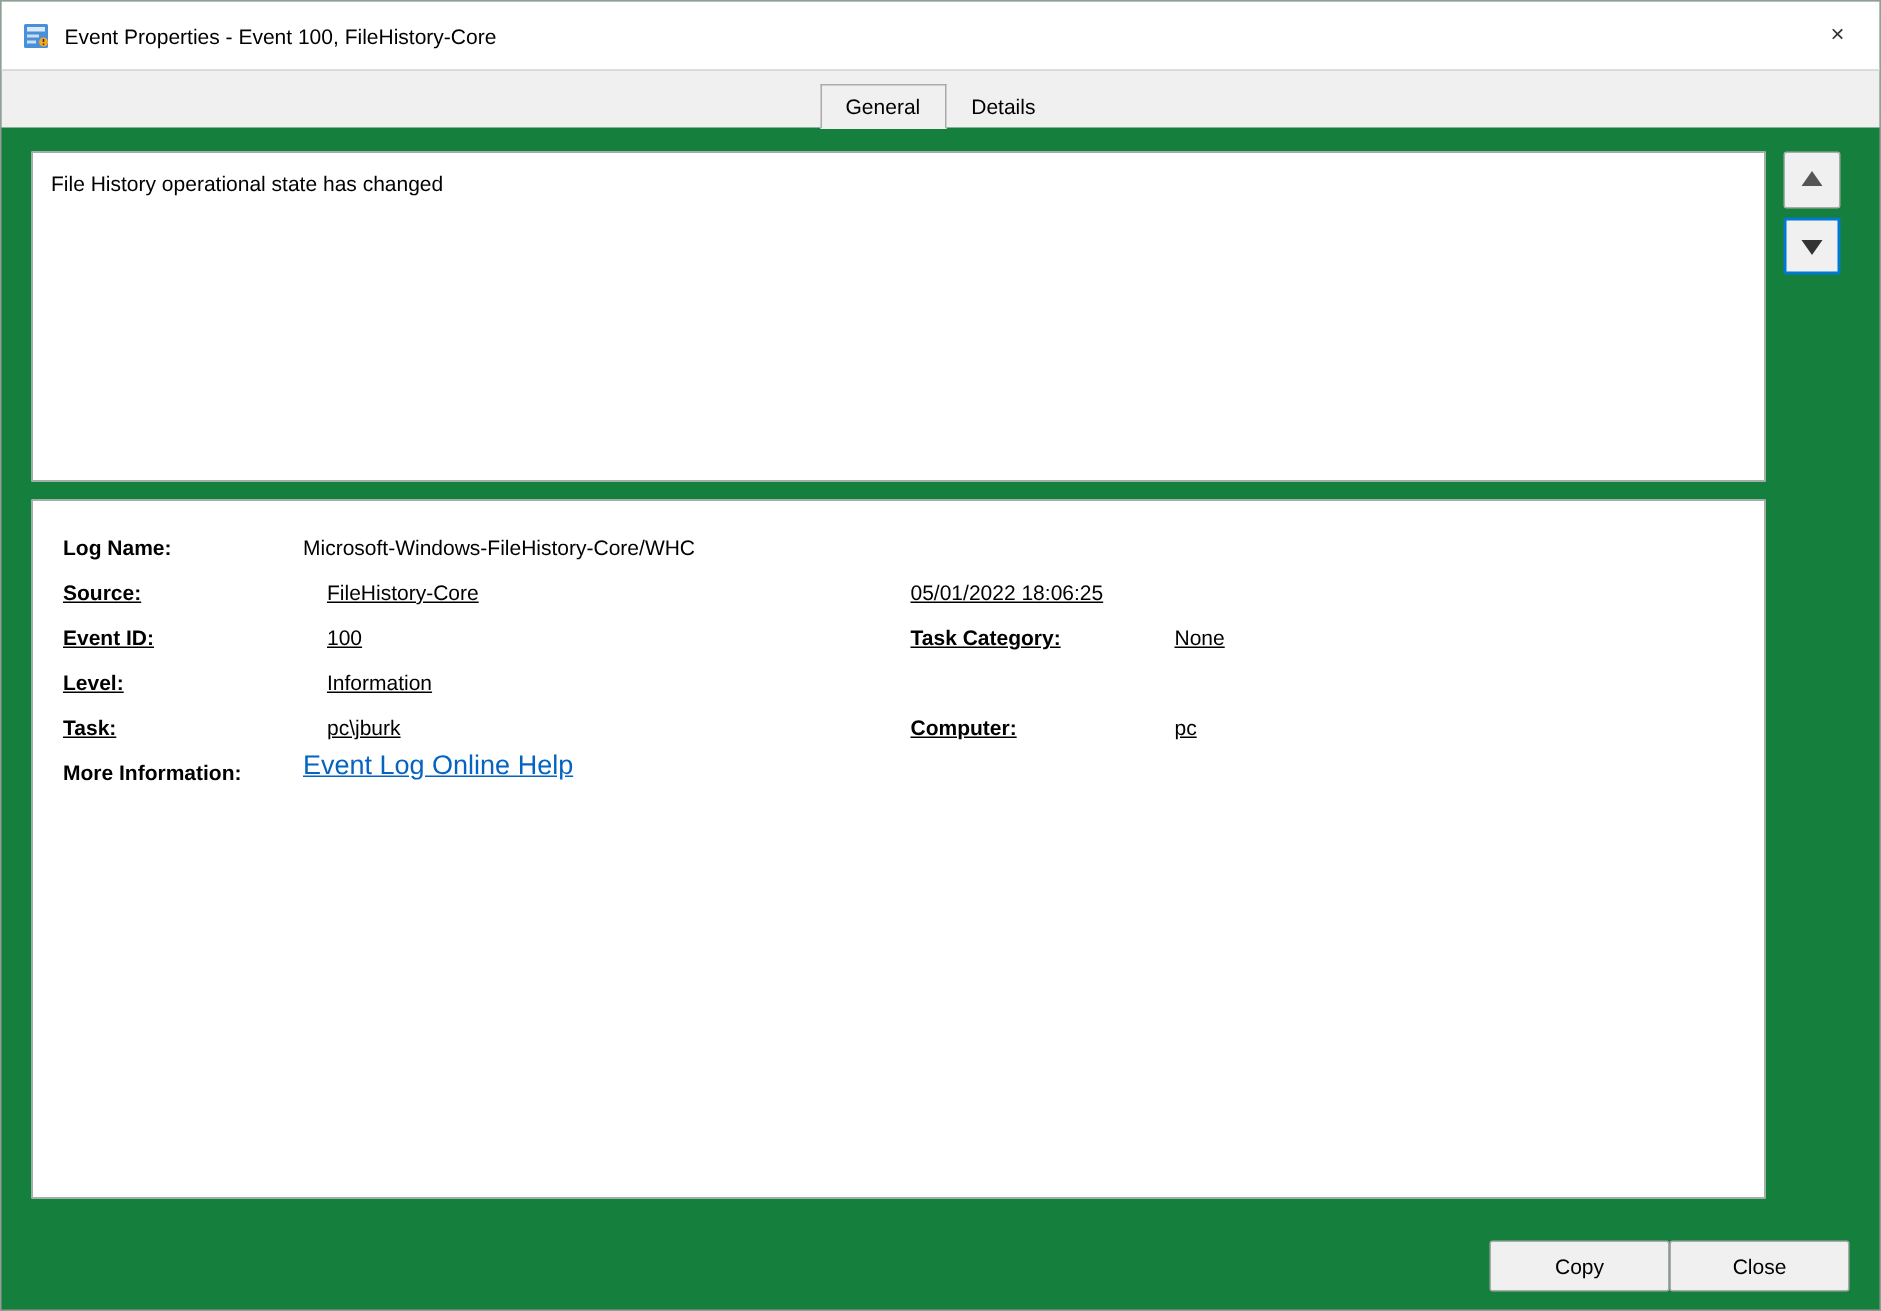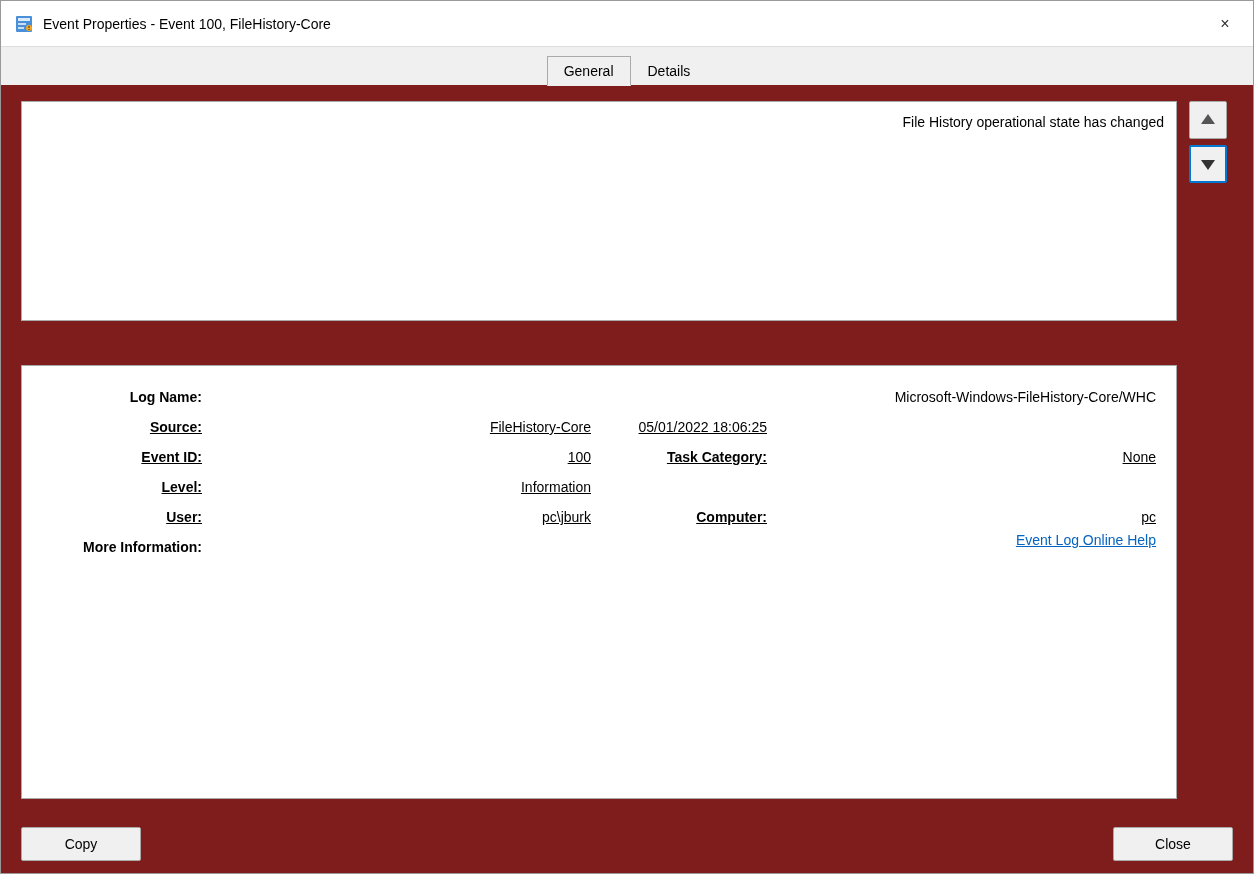--- a/index.html
+++ b/index.html
@@ -14,21 +14,21 @@
       align-items: center;
       justify-content: center;
       min-height: 100vh;
       font-family: 'Segoe UI', Tahoma, Geneva, Verdana, sans-serif;
       font-size: 14px;
     }
 
     .dialog {
       width: 1254px;
       height: 874px;
-      background: #7f1d1d;
+      background: #15803d;
       border: 1px solid #999;
       box-shadow: 2px 2px 10px rgba(0,0,0,0.4);
       display: flex;
       flex-direction: column;
       position: relative;
     }
 
     .title-bar {
       background: #ffffff;
       padding: 8px 12px;
@@ -107,21 +107,20 @@
       font-weight: 400;
     }
 
     .content-area {
       flex: 1;
       padding: 16px 20px;
       display: flex;
       flex-direction: column;
       gap: 12px;
       overflow: hidden;
-      text-align: right;
     }
 
     .main-panel {
       display: flex;
       gap: 12px;
       flex: 1;
       min-height: 0;
     }
 
     .left-panel {
@@ -146,21 +145,20 @@
     }
 
     .details-panel {
       background: #ffffff;
       border: 1px solid #aaa;
       padding: 16px 20px;
       flex: 1;
       display: flex;
       flex-direction: column;
       gap: 0;
-      margin-top: 32px;
     }
 
     .details-grid {
       display: grid;
       grid-template-columns: 160px 1fr 160px 1fr;
       gap: 16px;
       text-decoration: underline;
     }
 
     .detail-label {
@@ -172,21 +170,21 @@
 
     .detail-value {
       font-size: 14px;
       color: #000;
       padding: 7px 0;
     }
 
     .detail-link {
       color: #0563c1;
       cursor: pointer;
-      font-size: 14px;
+      font-size: 18px;
     }
 
     .full-width-row {
       display: grid;
       grid-template-columns: 160px 1fr;
       gap: 0;
     }
 
     .side-nav {
       display: flex;
@@ -214,21 +212,21 @@
     }
 
     .nav-btn svg {
       width: 18px;
       height: 18px;
     }
 
     .footer {
       padding: 12px 20px;
       display: flex;
-      justify-content: space-between;
+      justify-content: flex-end;
       align-items: center;
       flex-shrink: 0;
     }
 
     .footer-btn {
       min-width: 120px;
       padding: 8px 20px;
       background: #f0f0f0;
       border: 1px solid #aaa;
       cursor: pointer;
@@ -294,21 +292,21 @@
             <span class="detail-value">None</span>
           </div>
 
           <div class="details-grid">
             <span class="detail-label">Level:</span>
             <span class="detail-value">Information</span>
             <span class="detail-value"></span>
           </div>
 
           <div class="details-grid">
-            <span class="detail-label">User:</span>
+            <span class="detail-label">Task:</span>
             <span class="detail-value">pc\jburk</span>
             <span class="detail-label">Computer:</span>
             <span class="detail-value">pc</span>
           </div>
 
 
           <div class="full-width-row">
             <span class="detail-label">More Information:</span>
             <a class="detail-link" href="#">Event Log Online Help</a>
           </div>

